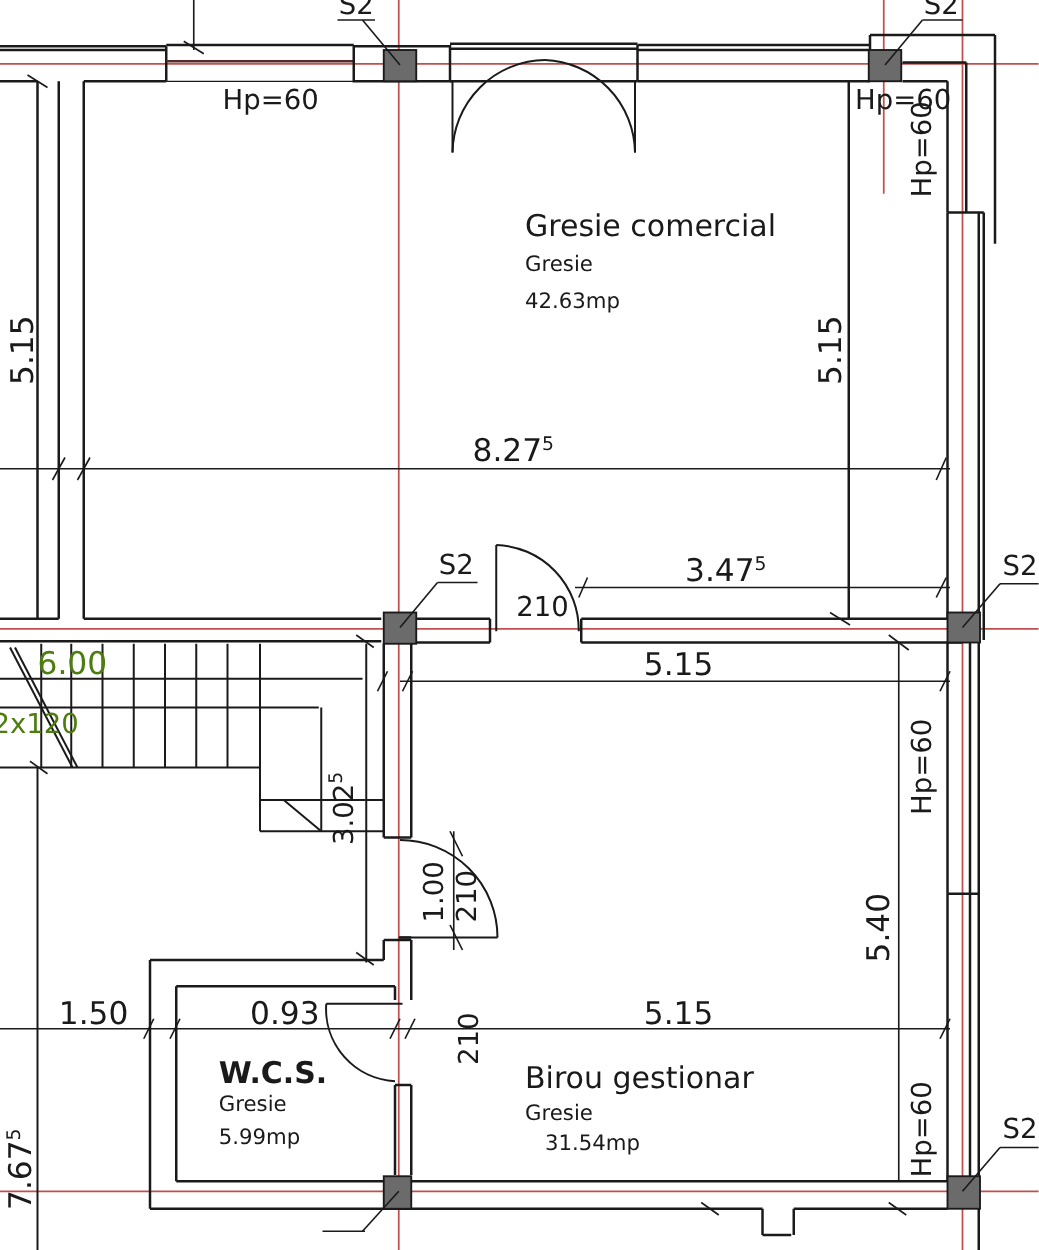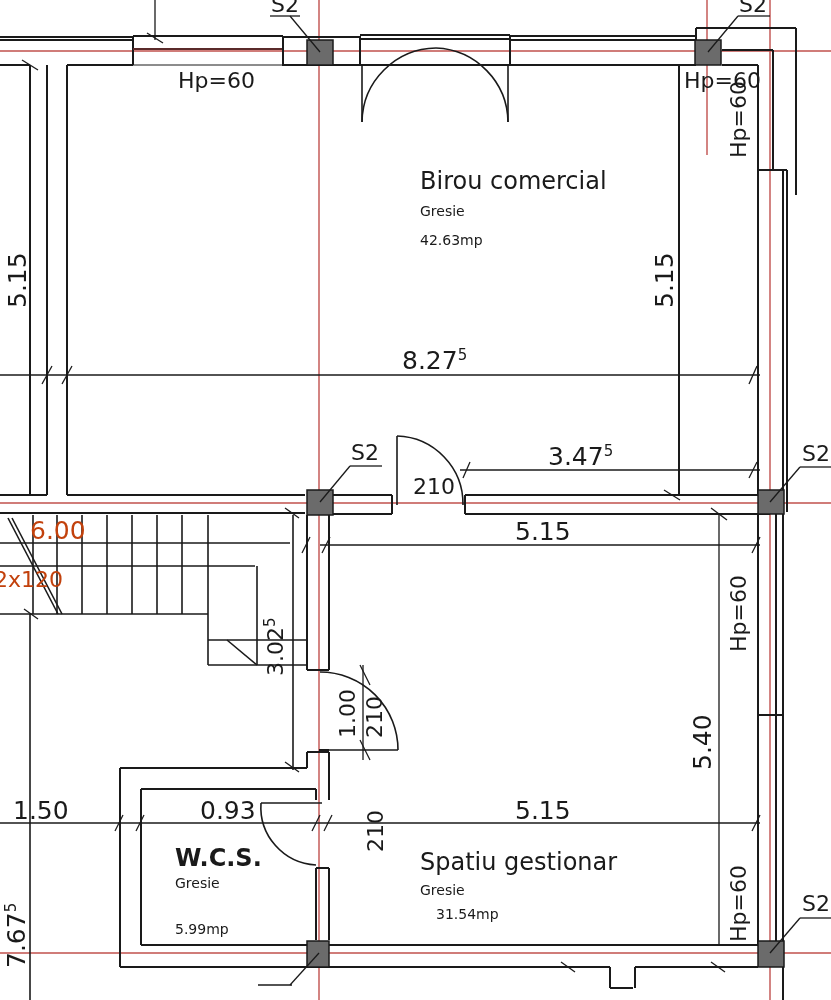--- a/index.html
+++ b/index.html
@@ -1,26 +1,26 @@
 <!DOCTYPE html>
 <html><head>
 <meta charset="utf-8">
 <style>
   html, body { margin: 0; padding: 0; background: #ffffff; }
   body { width: 831px; height: 1000px; overflow: hidden; position: relative;
          font-family: "DejaVu Sans", "Liberation Sans", sans-serif; }
   #plan { position: absolute; left: 0; top: 0; width: 831px; height: 1000px; }
   .lbl { position: absolute; color: #1a1a1a; white-space: nowrap; line-height: 1; }
   .room-name { font-size: 24px; }
-  .room-sub { font-size: 14px; }
+  .room-sub { font-size: 17px; }
   .dim { font-size: 25px; }
   .dim-sm { font-size: 22px; }
   .rot { transform-origin: 0 0; transform: rotate(-90deg); }
   sup.s { font-size: 15px; vertical-align: super; line-height: 0; }
-  .faded { color: #c2410c; }
+  .faded { color: #4d7c0f; }
 </style>
 </head>
 <body>
 
 <svg id="plan" viewBox="0 0 831 1000" xmlns="http://www.w3.org/2000/svg">
 
   <g stroke="#c0504d" stroke-width="1.4" fill="none">
     <line x1="0" y1="51" x2="831" y2="51"></line>
     <line x1="0" y1="503" x2="831" y2="503"></line>
     <line x1="0" y1="953" x2="831" y2="953"></line>
@@ -196,62 +196,62 @@
       <line x1="350" y1="466" x2="382" y2="466"></line>
     <line x1="770" y1="502" x2="800" y2="467"></line>
       <line x1="800" y1="467" x2="831" y2="467"></line>
     <line x1="770" y1="953" x2="800" y2="918"></line>
       <line x1="800" y1="918" x2="831" y2="918"></line>
     <line x1="319" y1="953" x2="290" y2="985"></line>
       <line x1="258" y1="985" x2="292" y2="985"></line>
   </g>
 </svg>
 
-<div class="lbl room-name" style="left:420px;top:169px;">Birou comercial</div>
+<div class="lbl room-name" style="left:420px;top:169px;">Gresie comercial</div>
 <div class="lbl room-sub" style="left:420px;top:204px;">Gresie</div>
 <div class="lbl room-sub" style="left:420px;top:233px;">42.63mp</div>
 
-<div class="lbl room-name" style="left:420px;top:850px;">Spatiu gestionar</div>
+<div class="lbl room-name" style="left:420px;top:850px;">Birou gestionar</div>
 <div class="lbl room-sub" style="left:420px;top:883px;">Gresie</div>
 <div class="lbl room-sub" style="left:420px;top:907px;margin-left:16px;">31.54mp</div>
 
 <div class="lbl room-name" style="left:175px;top:846px;font-weight:bold;">W.C.S.</div>
 <div class="lbl room-sub" style="left:175px;top:876px;">Gresie</div>
-<div class="lbl room-sub" style="left:175px;top:902px;margin-top:20px;">5.99mp</div>
+<div class="lbl room-sub" style="left:175px;top:902px;">5.99mp</div>
 
 <div class="lbl dim-sm" style="left:271px;top:-6px;">S2</div>
 <div class="lbl dim-sm" style="left:739px;top:-6px;">S2</div>
 <div class="lbl dim-sm" style="left:351px;top:442px;">S2</div>
 <div class="lbl dim-sm" style="left:802px;top:443px;">S2</div>
 <div class="lbl dim-sm" style="left:802px;top:893px;">S2</div>
 <div class="lbl dim-sm" style="left:260px;top:1010px;">S3</div>
 
 <div class="lbl dim-sm" style="left:178px;top:70px;">Hp=60</div>
 <div class="lbl dim-sm" style="left:684px;top:70px;">Hp=60</div>
 <div class="lbl dim-sm rot" style="left:728px;top:158px;">Hp=60</div>
 <div class="lbl dim-sm rot" style="left:728px;top:652px;">Hp=60</div>
 <div class="lbl dim-sm rot" style="left:728px;top:942px;">Hp=60</div>
 
 <div class="lbl dim rot" style="left:5px;top:308px;">5.15</div>
 <div class="lbl dim rot" style="left:652px;top:308px;">5.15</div>
 
-<div class="lbl dim" style="left:378px;top:348px;margin-left:24px;"><span>8.27</span><sup class="s">5</sup></div>
+<div class="lbl dim" style="left:378px;top:348px;"><span>8.27</span><sup class="s">5</sup></div>
 
 <div class="lbl dim" style="left:548px;top:444px;"><span>3.47</span><sup class="s">5</sup></div>
 
 <div class="lbl dim-sm" style="left:413px;top:476px;">210</div>
 <div class="lbl dim" style="left:515px;top:519px;">5.15</div>
 <div class="lbl dim faded" style="left:30px;top:518px;">6.00</div>
 <div class="lbl dim-sm faded" style="left:-6px;top:569px;">2x120</div>
 
 <div class="lbl dim-sm rot" style="left:265px;top:676px;"><span>3.02</span><sup class="s">5</sup></div>
 
 <div class="lbl dim-sm rot" style="left:337px;top:738px;">1.00</div>
 <div class="lbl dim-sm rot" style="left:364px;top:738px;">210</div>
 
 <div class="lbl dim rot" style="left:690px;top:770px;">5.40</div>
 
-<div class="lbl dim" style="left:13px;top:798px;">1.50</div>
+<div class="lbl dim" style="left:47px;top:798px;">1.50</div>
 <div class="lbl dim" style="left:200px;top:798px;">0.93</div>
 <div class="lbl dim-sm rot" style="left:365px;top:852px;">210</div>
 <div class="lbl dim" style="left:515px;top:798px;">5.15</div>
 
 <div class="lbl dim rot" style="left:4px;top:968px;"><span>7.67</span><sup class="s">5</sup></div>
 
 </body></html>

